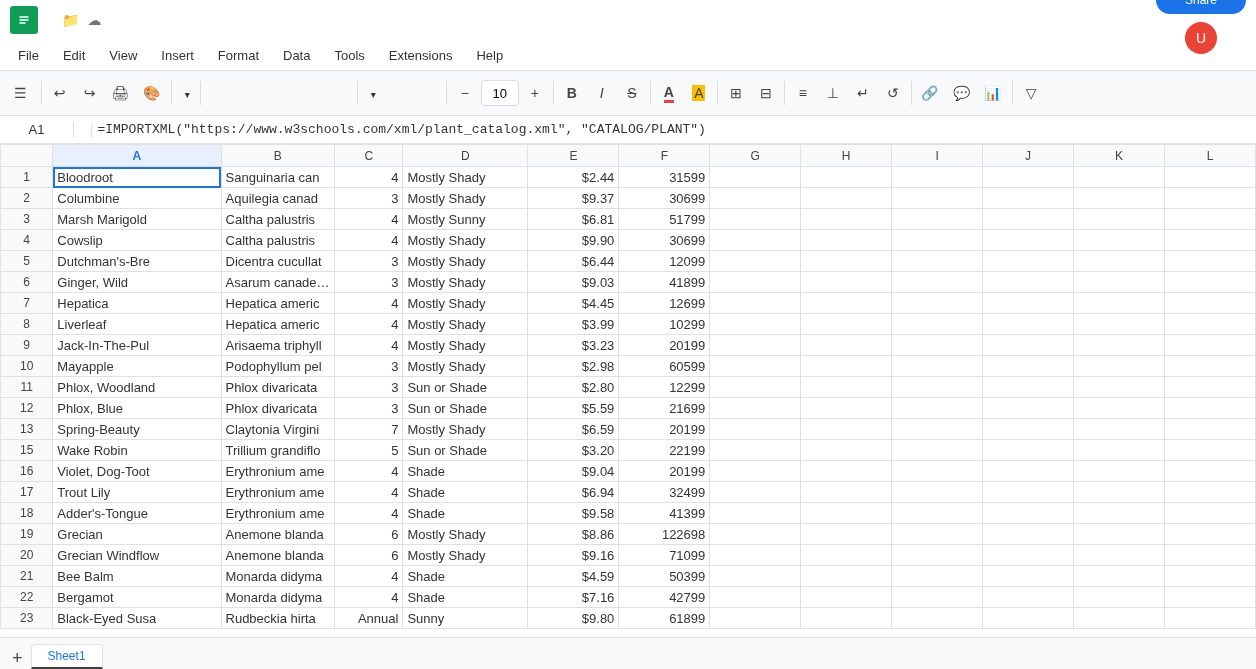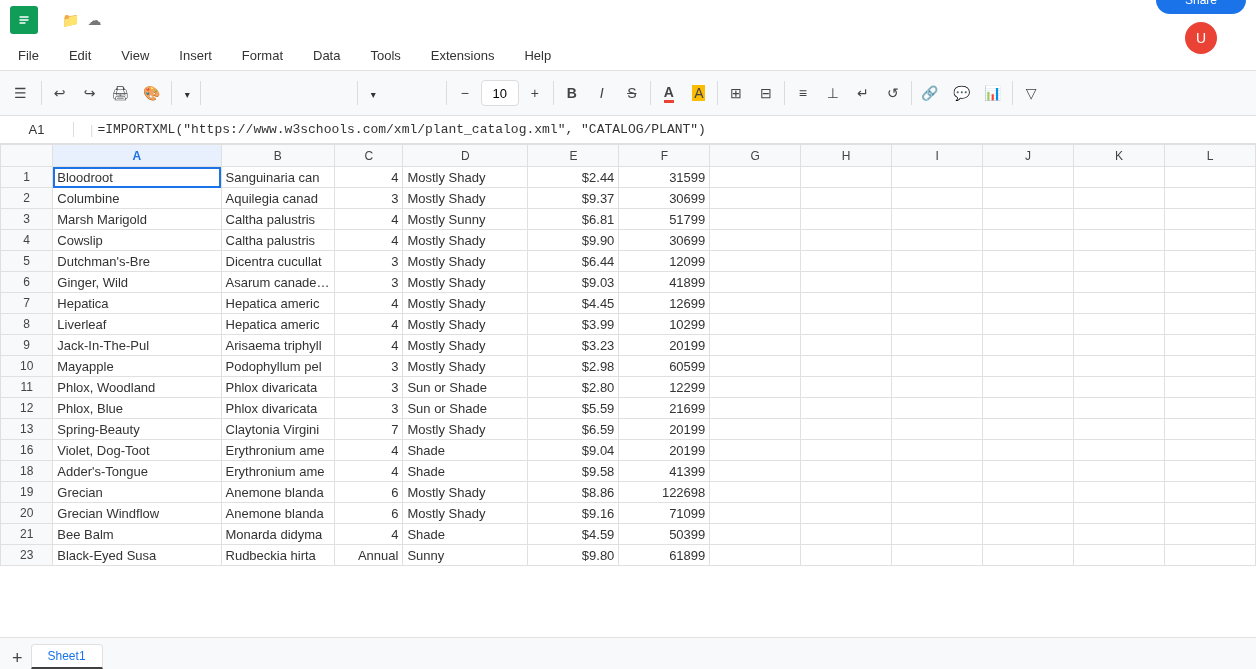--- a/index.html
+++ b/index.html
@@ -22,21 +22,21 @@
       flex-shrink: 0;
     }
     #title-bar .app-icon svg { width: 18px; height: 18px; }
 
     
     #menu-bar {
       display: flex;
       align-items: center;
       height: 30px;
       padding: 0 8px;
-      gap: 10px;
+      gap: 4px;
       background: #fff;
     }
     .menu-item {
       padding: 4px 10px;
       font-size: 13px;
       color: #333;
       cursor: pointer;
       border-radius: 4px;
     }
 
@@ -536,27 +536,57 @@
             <td class="cell col-e num">$6.59</td>
             <td class="cell col-f num">20199</td>
             <td class="cell col-g"></td>
             <td class="cell col-h"></td>
             <td class="cell col-i"></td>
             <td class="cell col-j"></td>
             <td class="cell col-k"></td>
             <td class="cell col-l"></td>
           </tr>
           <tr>
+            <td class="row-num">15</td>
+            <td class="cell col-a">Wake Robin</td>
+            <td class="cell col-b">Trillium grandiflo</td>
+            <td class="cell col-c num">5</td>
+            <td class="cell col-d">Sun or Shade</td>
+            <td class="cell col-e num">$3.20</td>
+            <td class="cell col-f num">22199</td>
+            <td class="cell col-g"></td>
+            <td class="cell col-h"></td>
+            <td class="cell col-i"></td>
+            <td class="cell col-j"></td>
+            <td class="cell col-k"></td>
+            <td class="cell col-l"></td>
+          </tr>
+          <tr>
             <td class="row-num">16</td>
             <td class="cell col-a">Violet, Dog-Toot</td>
             <td class="cell col-b">Erythronium ame</td>
             <td class="cell col-c num">4</td>
             <td class="cell col-d">Shade</td>
             <td class="cell col-e num">$9.04</td>
             <td class="cell col-f num">20199</td>
+            <td class="cell col-g"></td>
+            <td class="cell col-h"></td>
+            <td class="cell col-i"></td>
+            <td class="cell col-j"></td>
+            <td class="cell col-k"></td>
+            <td class="cell col-l"></td>
+          </tr>
+          <tr>
+            <td class="row-num">17</td>
+            <td class="cell col-a">Trout Lily</td>
+            <td class="cell col-b">Erythronium ame</td>
+            <td class="cell col-c num">4</td>
+            <td class="cell col-d">Shade</td>
+            <td class="cell col-e num">$6.94</td>
+            <td class="cell col-f num">32499</td>
             <td class="cell col-g"></td>
             <td class="cell col-h"></td>
             <td class="cell col-i"></td>
             <td class="cell col-j"></td>
             <td class="cell col-k"></td>
             <td class="cell col-l"></td>
           </tr>
           <tr>
             <td class="row-num">18</td>
             <td class="cell col-a">Adder's-Tongue</td>
@@ -603,20 +633,35 @@
             <td class="cell col-l"></td>
           </tr>
           <tr>
             <td class="row-num">21</td>
             <td class="cell col-a">Bee Balm</td>
             <td class="cell col-b">Monarda didyma</td>
             <td class="cell col-c num">4</td>
             <td class="cell col-d">Shade</td>
             <td class="cell col-e num">$4.59</td>
             <td class="cell col-f num">50399</td>
+            <td class="cell col-g"></td>
+            <td class="cell col-h"></td>
+            <td class="cell col-i"></td>
+            <td class="cell col-j"></td>
+            <td class="cell col-k"></td>
+            <td class="cell col-l"></td>
+          </tr>
+          <tr>
+            <td class="row-num">22</td>
+            <td class="cell col-a">Bergamot</td>
+            <td class="cell col-b">Monarda didyma</td>
+            <td class="cell col-c num">4</td>
+            <td class="cell col-d">Shade</td>
+            <td class="cell col-e num">$7.16</td>
+            <td class="cell col-f num">42799</td>
             <td class="cell col-g"></td>
             <td class="cell col-h"></td>
             <td class="cell col-i"></td>
             <td class="cell col-j"></td>
             <td class="cell col-k"></td>
             <td class="cell col-l"></td>
           </tr>
           <tr>
             <td class="row-num">23</td>
             <td class="cell col-a">Black-Eyed Susa</td>

